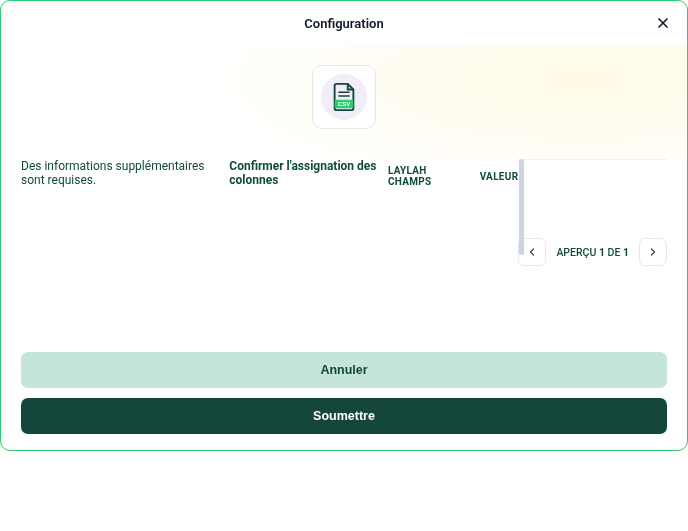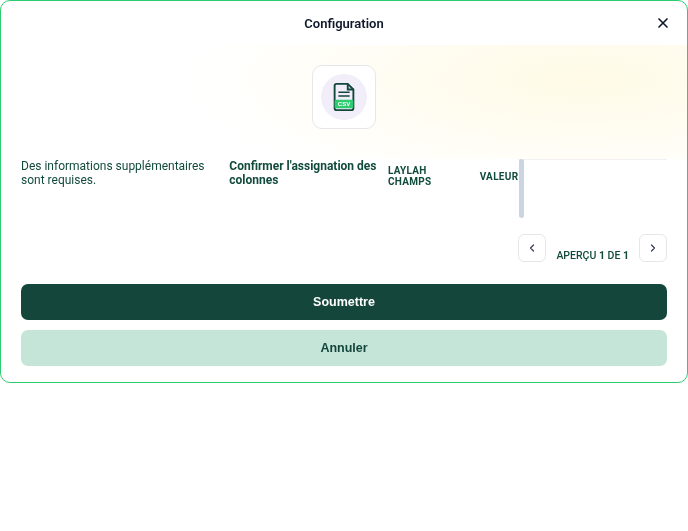--- a/index.html
+++ b/index.html
@@ -1,18 +1,18 @@
 <!DOCTYPE html>
 <html><head>
 <meta charset="utf-8">
 <style>
   * { box-sizing: border-box; margin: 0; padding: 0; }
   html, body { width: 688px; height: 531px; font-family: -apple-system, BlinkMacSystemFont, "Segoe UI", Roboto, Arial, sans-serif; background: #fff; }
   .modal {
-    width: 688px; height: 383px; background: #fff;
+    width: 688px; height: 451px; background: #fff;
     border: 1.5px solid #2ecc71; border-radius: 10px; position: relative; overflow: hidden;
     display: flex; flex-direction: column;
   }
   .modal-header {
     display: flex; align-items: center; justify-content: center; position: relative;
     height: 44px; flex-shrink: 0;
   }
   .modal-title { font-size: 13px; font-weight: 600; color: #0f172a; }
   .close-btn {
     position: absolute; right: 14px; top: 12px; width: 20px; height: 20px;
@@ -41,21 +41,21 @@
   .subheader { font-size: 12px; font-weight: 700; color: #114b3c; margin-bottom: 12px; }
   .table { width: 100%; border-collapse: collapse; }
   .head-row td { font-size: 10px; font-weight: 700; color: #114b3c; letter-spacing: 0.3px; padding: 6px 0 10px 0; }
   .row td { font-size: 11.5px; color: #114b3c; padding: 12px 0; border-top: 1px solid #f1f1f1; }
   .row:nth-child(odd) { background: #fafbfb; }
   .col-field { width: 50%; }
   .col-arrow { width: 30px; text-align: center; }
   .col-value { width: auto; padding-left: 10px !important; }
   .arrow svg { width: 16px; height: 16px; stroke: #9ca3af; stroke-width: 2; }
   .pager {
-    flex-shrink: 0; display: flex; align-items: flex-end; justify-content: center;
+    flex-shrink: 0; display: flex; align-items: center; justify-content: center;
     gap: 10px; padding: 14px 0 4px 0; border-top: 1px solid #f1f1f1;
   }
   .pager-btn {
     width: 28px; height: 28px; border: 1px solid #e5e7eb; border-radius: 6px;
     background: #fff; display: flex; align-items: center; justify-content: center; cursor: pointer;
   }
   .pager-btn svg { width: 12px; height: 12px; stroke: #374151; stroke-width: 2.5; }
   .pager-text { font-size: 10.5px; color: #114b3c; font-weight: 500; }
   .pager-text b { font-weight: 700; }
   .footer { flex-shrink: 0; padding: 18px 20px 16px 20px; display: flex; flex-direction: column; gap: 10px; }
@@ -129,17 +129,17 @@
       </span>
       <button class="pager-btn">
         <svg viewBox="0 0 24 24" fill="none">
             <path d="M9 6l6 6-6 6" stroke-linecap="round" stroke-linejoin="round"></path>
           </svg>
       </button>
     </div>
   </div>
 
   <div class="footer">
+    <button class="btn btn-secondary">Annuler</button>
     <button class="btn btn-primary">Soumettre</button>
-    <button class="btn btn-secondary">Annuler</button>
   </div>
 
 </div>
 
 </body></html>

